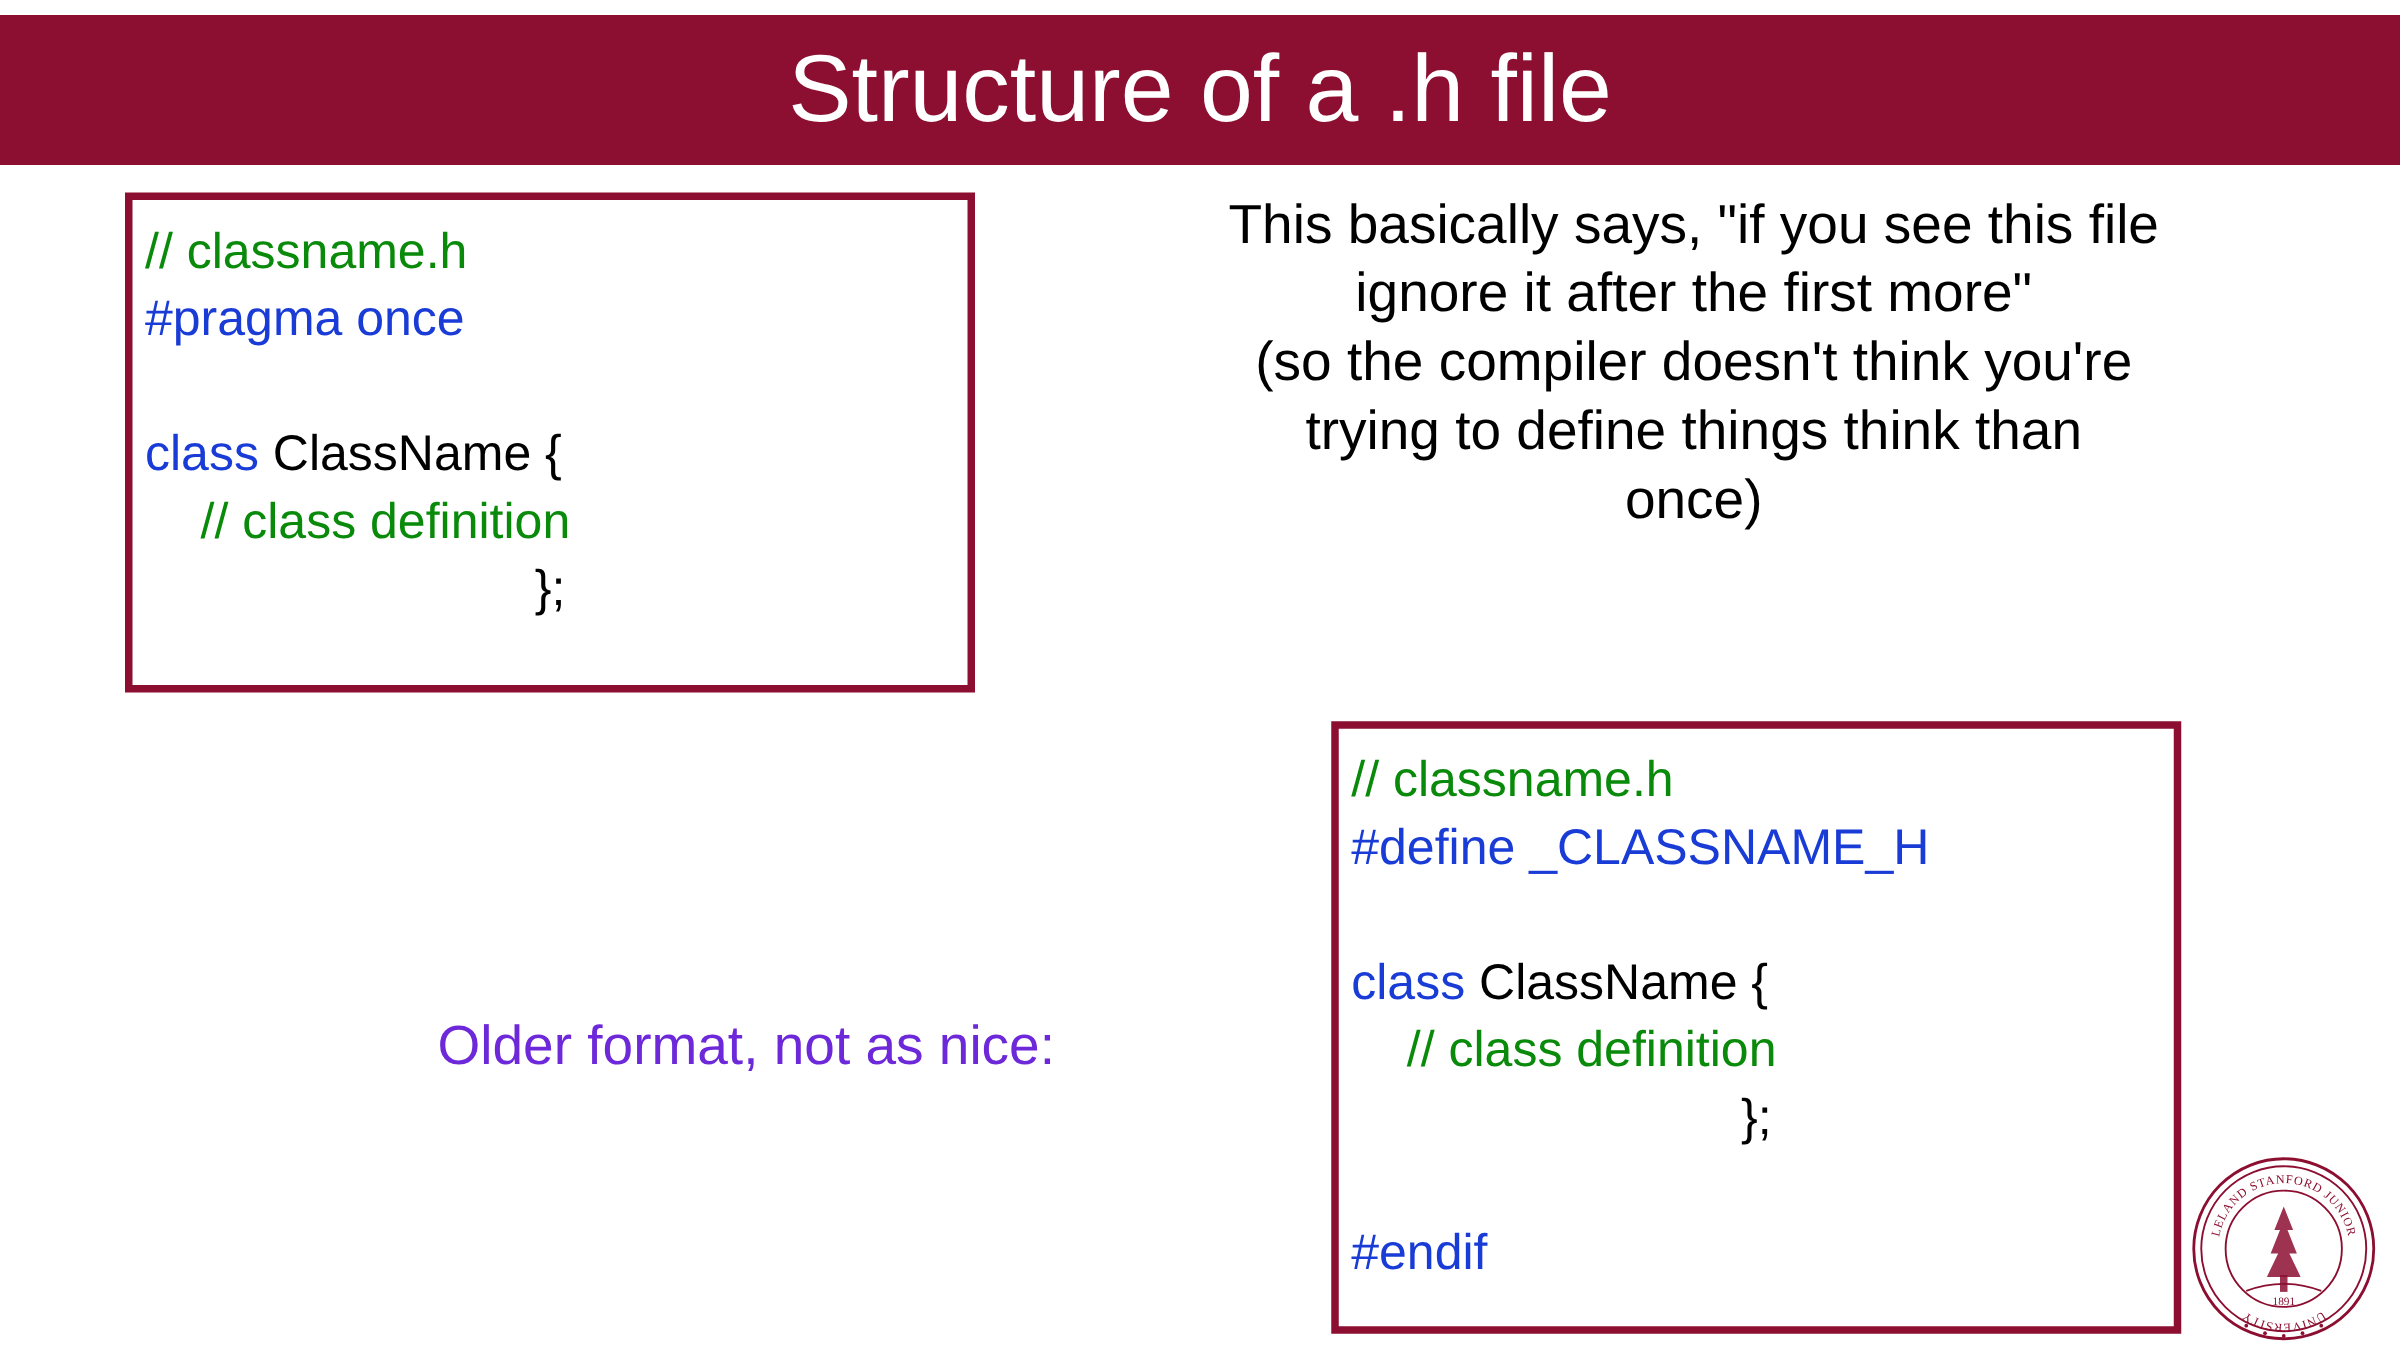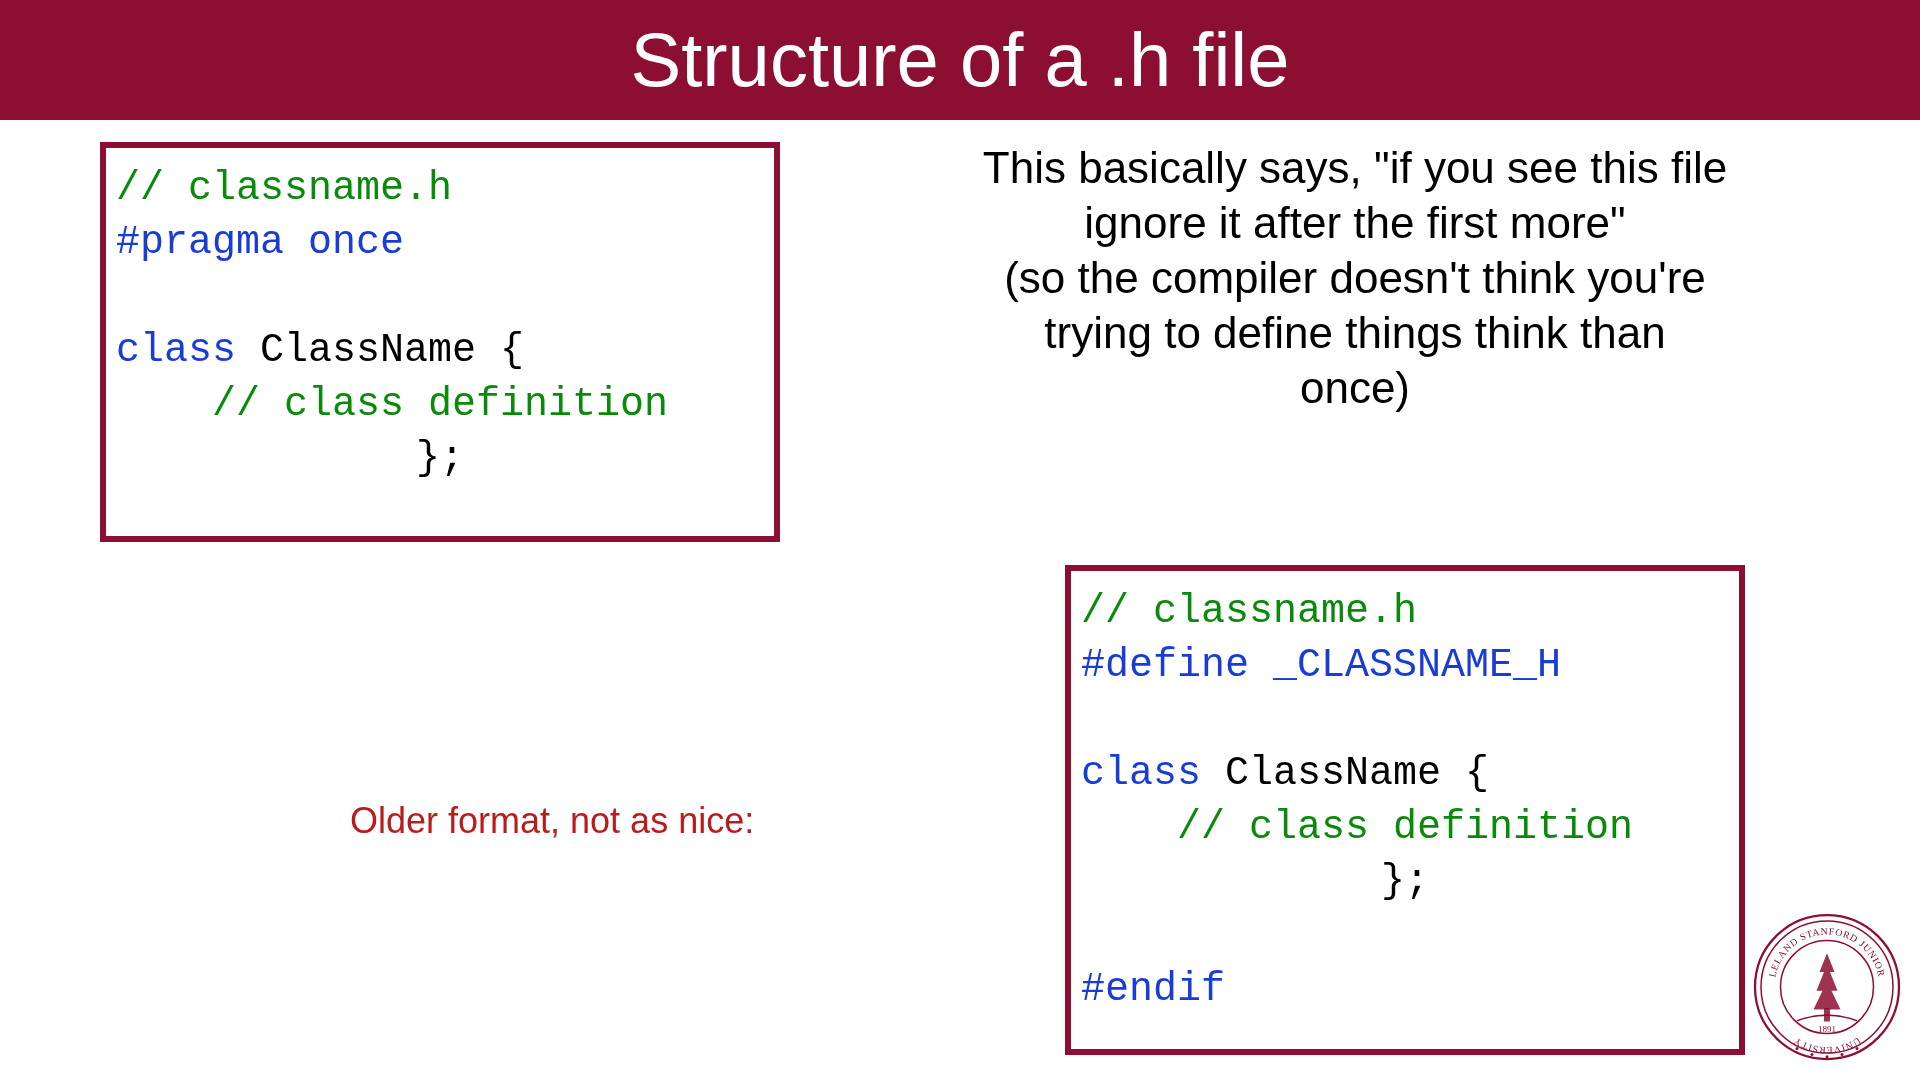--- a/index.html
+++ b/index.html
@@ -1,25 +1,25 @@
 <!DOCTYPE html>
 <html><head>
 <meta charset="utf-8">
 <style>
   * { margin: 0; padding: 0; box-sizing: border-box; }
   html, body { width: 1920px; height: 1080px; overflow: hidden; font-family: Arial, Helvetica, sans-serif; background: #fff; }
   .slide { position: relative; width: 1920px; height: 1080px; }
-  .title-bar { width: 100%; height: 120px; background: #8c0f31; color: #fff; font-size: 76px; text-align: center; line-height: 120px; }
-  .code-box { position: absolute; border: 6px solid #8c0f31; background: #fff; font-family: Liberation Mono, monospace; font-size: 40px; line-height: 1.35; padding: 14px 10px; }
+  .title-bar { width: 100%; height: 120px; background: #8c0f31; color: #fff; font-size: 76px; text-align: center; line-height: 120px; margin-top: 12px; }
+  .code-box { position: absolute; border: 6px solid #8c0f31; background: #fff; font-family: Liberation Sans, sans-serif; font-size: 40px; line-height: 1.35; padding: 14px 10px; }
   .code-box .line { white-space: pre; }
   .c-comment { color: #0a8a0a; }
   .c-keyword { color: #1a3cd6; }
   .c-plain { color: #000; text-align: center; }
   .explain { position: absolute; font-size: 44px; color: #000; text-align: center; line-height: 1.25; }
-  .older-label { position: absolute; font-size: 36px; color: #b91c1c; }
+  .older-label { position: absolute; font-size: 44px; color: #6d28d9; }
   .seal { position: absolute; right: 18px; bottom: 18px; width: 150px; height: 150px; }
   .seal svg { width: 100%; height: 100%; }
 </style>
 </head>
 <body>
 
 <div class="slide">
 
   <div class="title-bar">
     <span>Structure of a .h file</span>

